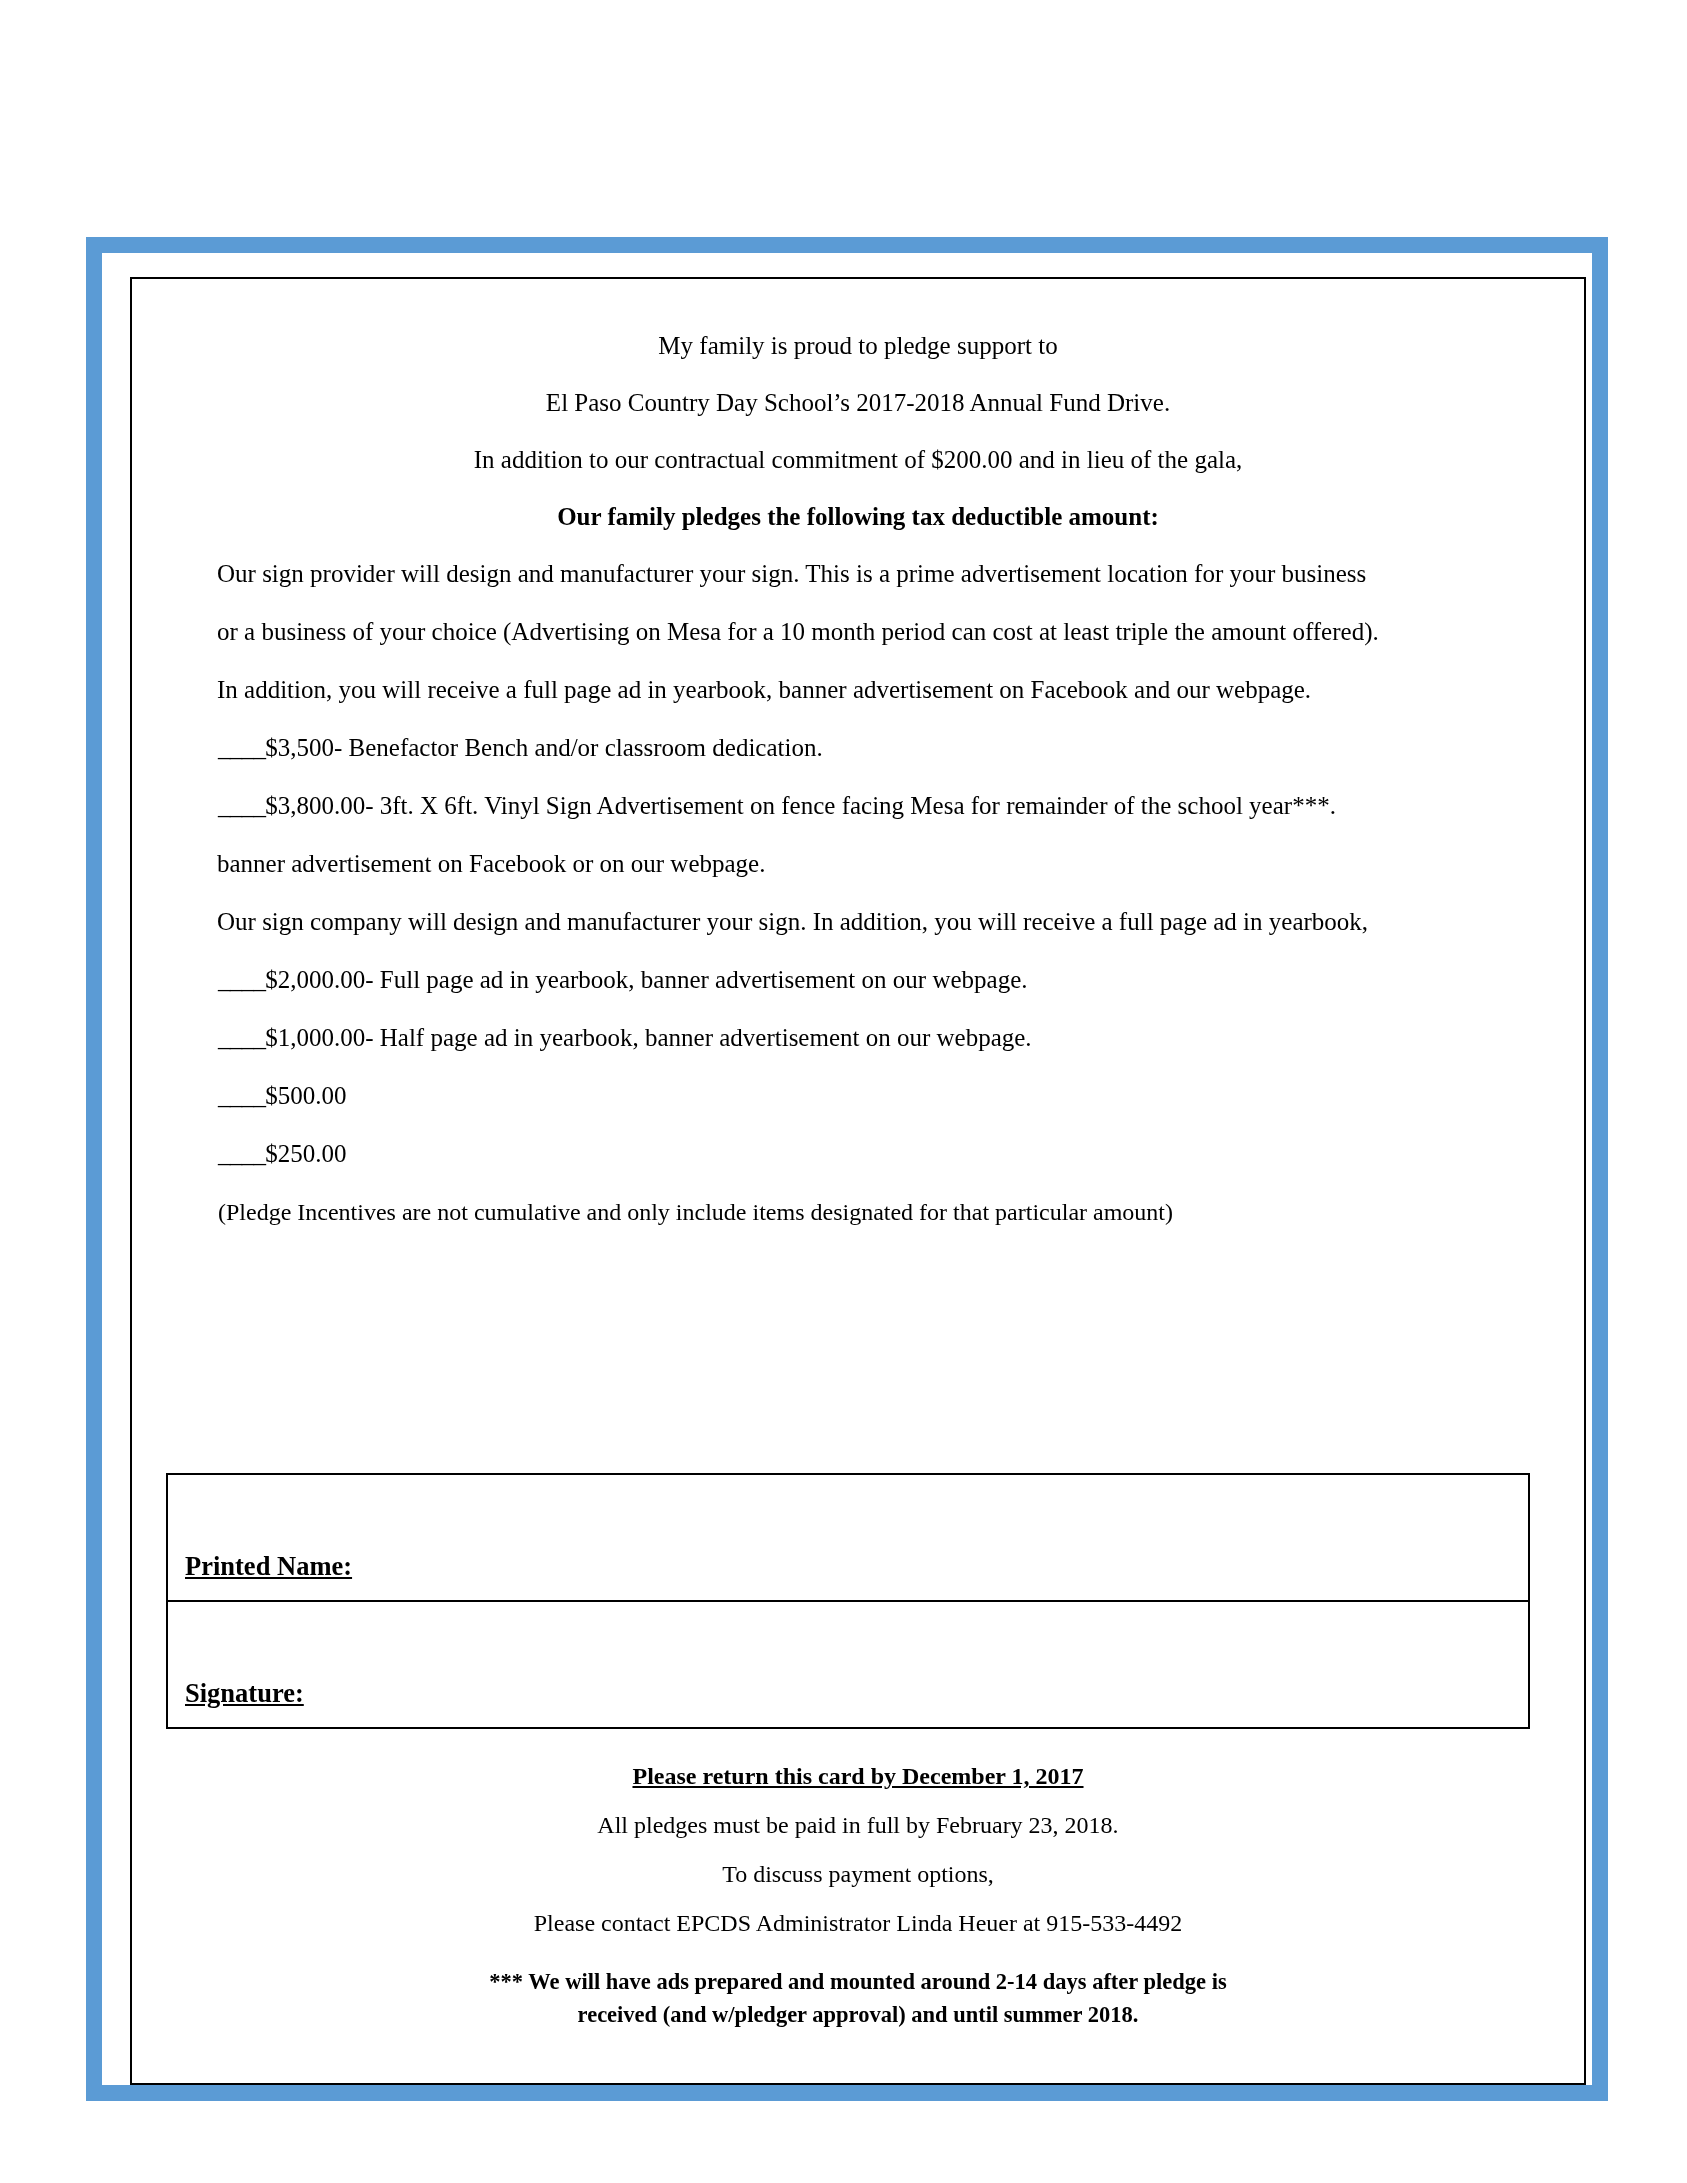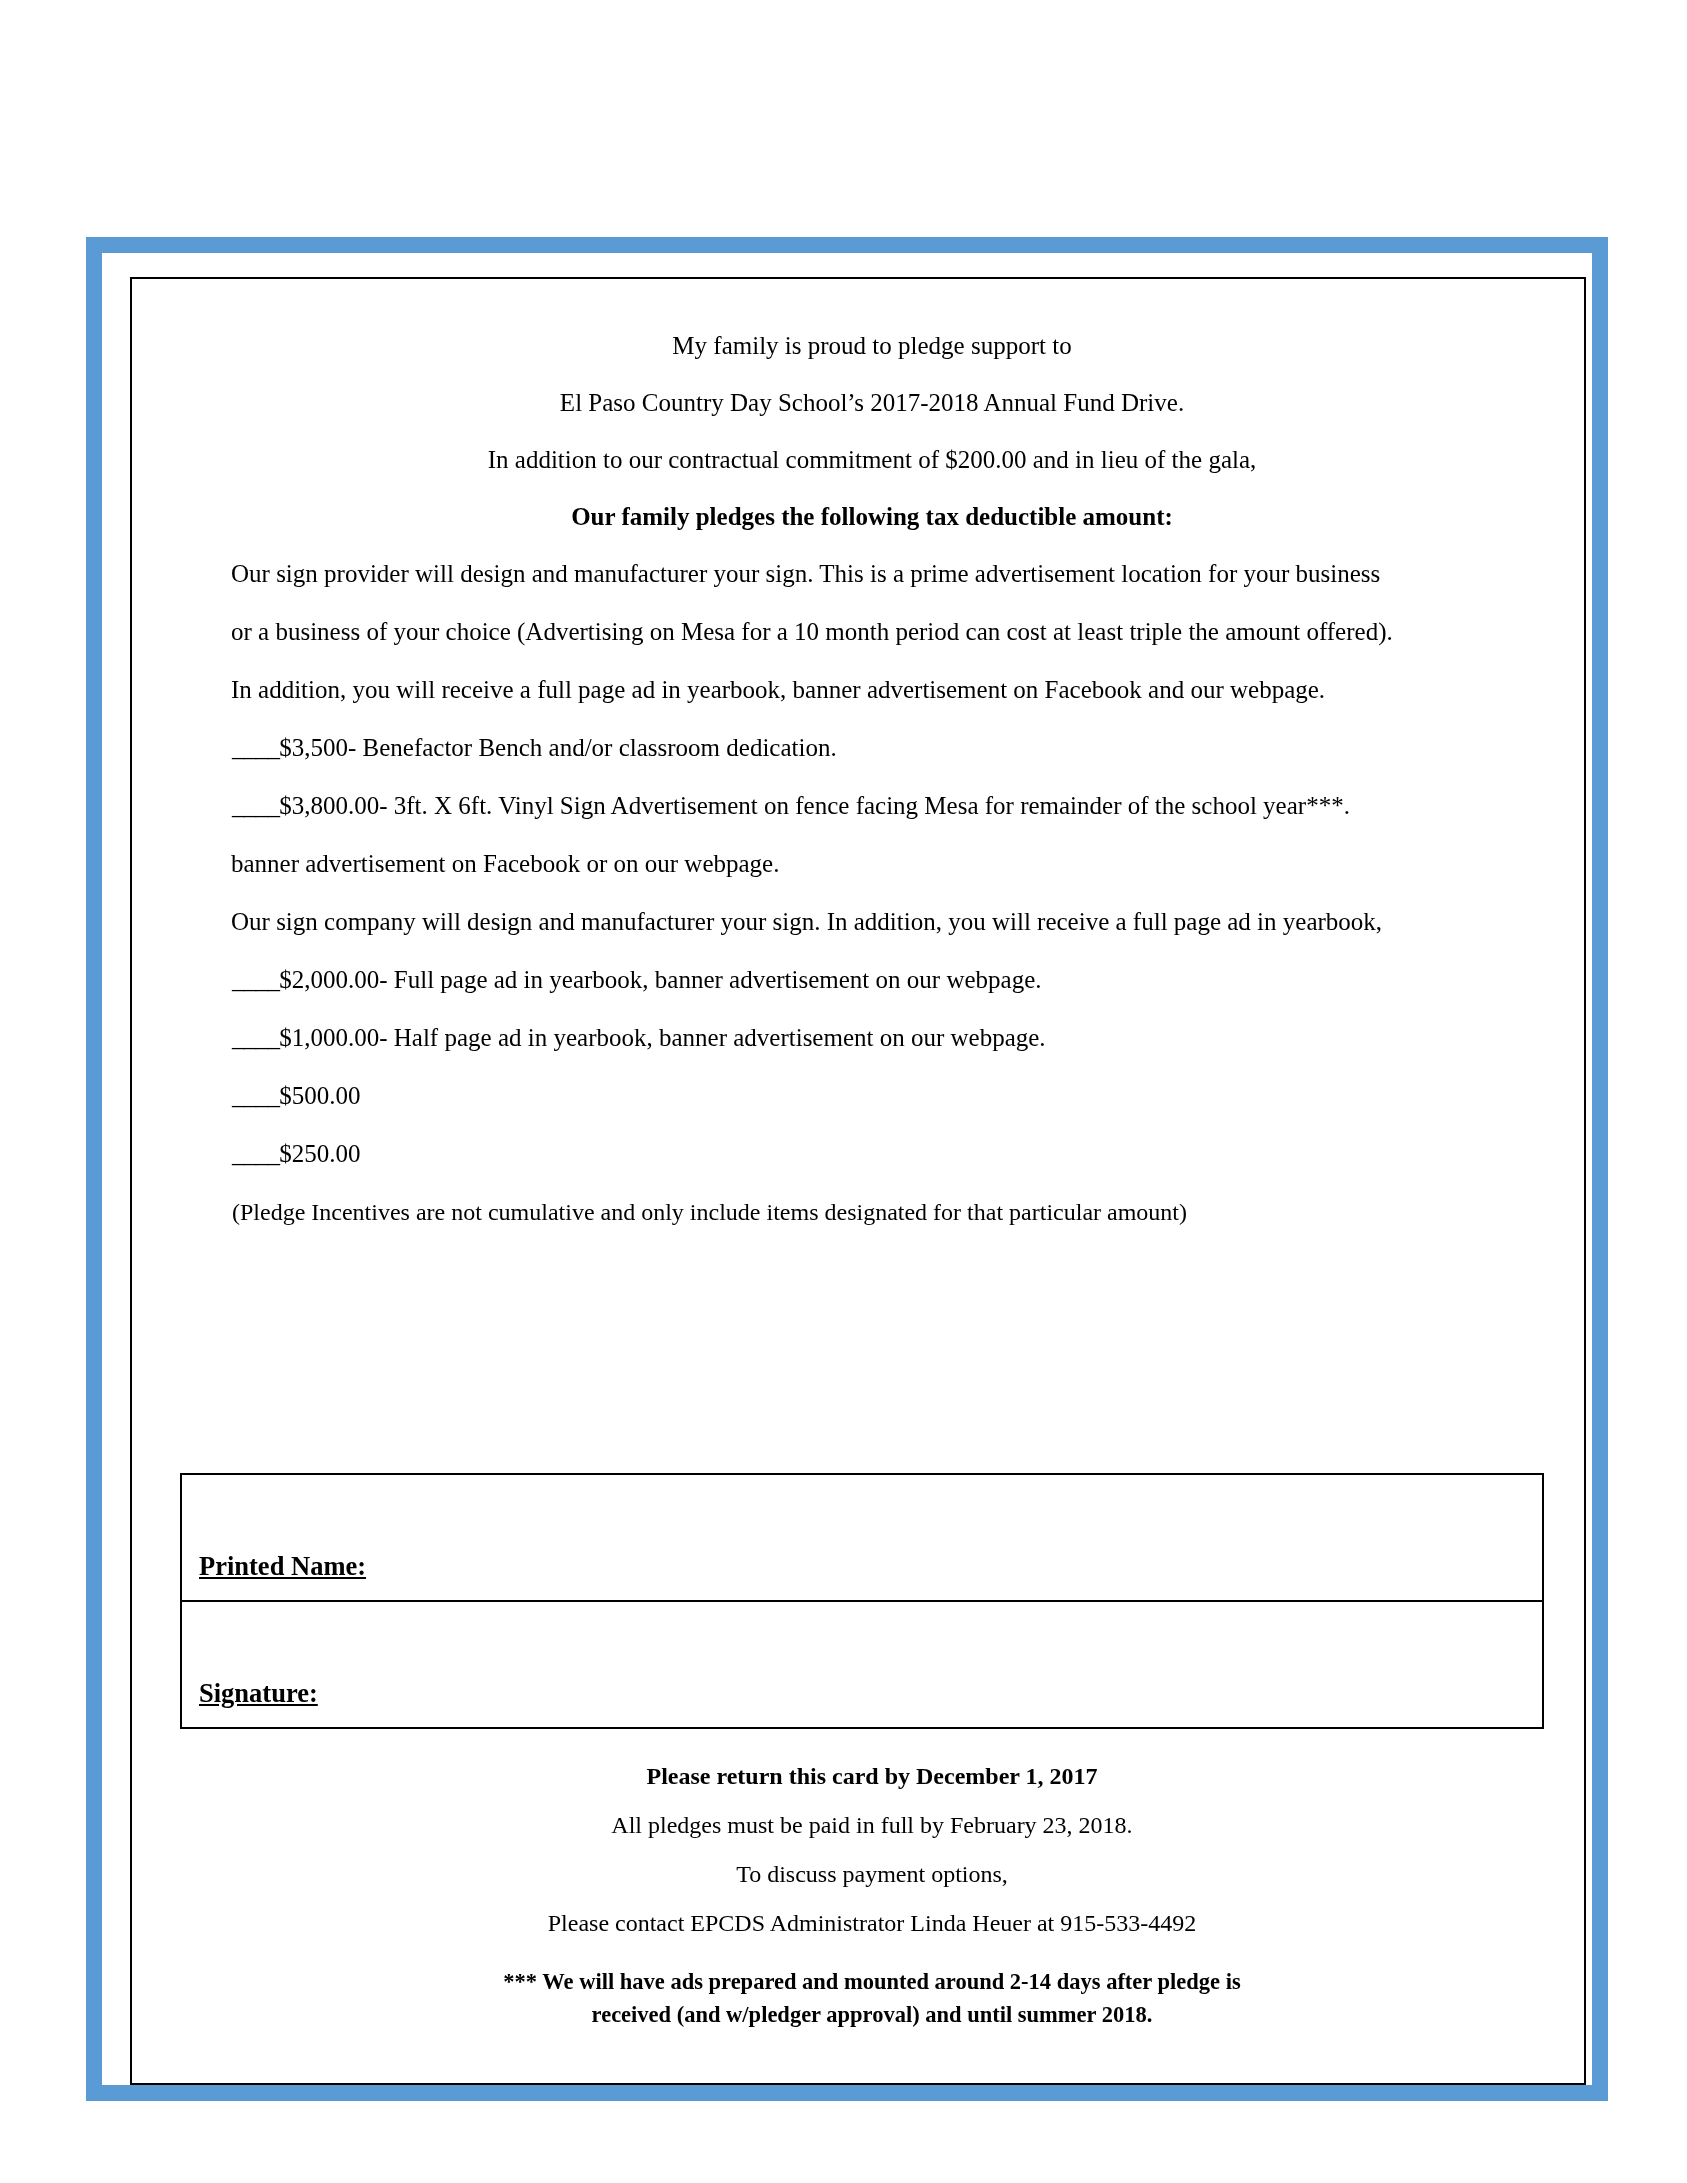--- a/index.html
+++ b/index.html
@@ -36,21 +36,21 @@
     width: 1456px;
     height: 1808px;
     border: 2px solid #000000;
     box-sizing: border-box;
     background: #ffffff;
   }
 
   
   #doc {
     position: absolute;
-    left: 144px;
+    left: 130px;
     top: 277px;
     width: 1456px;
     height: 1499px;
     box-sizing: border-box;
     padding: 40px 46px 0 46px;
   }
   .bold { font-weight: bold; }
 
   .head-line {
     font-size: 25px;
@@ -116,20 +116,21 @@
   #footer {
     position: absolute;
     left: 0;
     top: 1475px;
     width: 1456px;
     text-align: center;
   }
   .f-bold-ul {
     font-size: 24px;
     font-weight: bold;
+    text-decoration: underline;
     line-height: 49px;
   }
   .f-normal {
     font-size: 24px;
     line-height: 49px;
   }
   .f-final {
     font-size: 22.5px;
     font-weight: bold;
     line-height: 33px;

